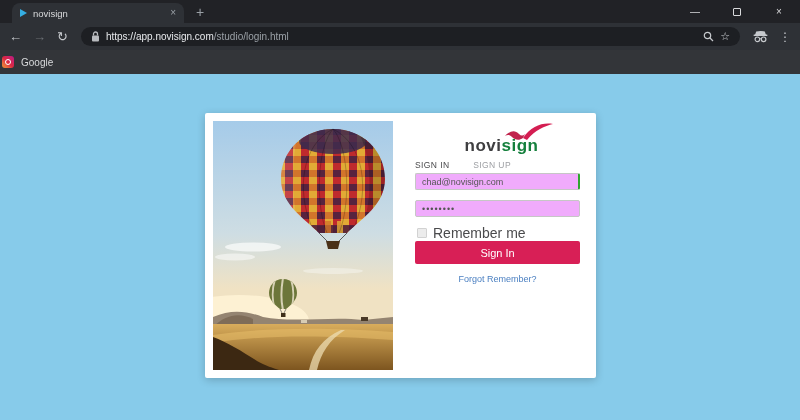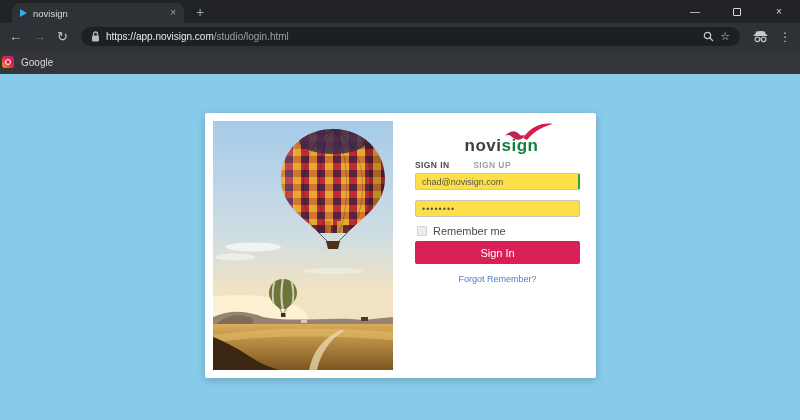--- a/index.html
+++ b/index.html
@@ -45,33 +45,33 @@
   .content { position:relative; height:346px; background:#87cbea; }
   .card { position:absolute; left:205px; top:39px; width:391px; height:265px;
     background:#ffffff; border-radius:2px; box-shadow:0 2px 8px rgba(0,0,0,.2); }
   .photo { position:absolute; left:8px; top:8px; width:180px; height:249px; display:block; }
 
   .form { position:absolute; left:210px; top:0; width:173px; height:100%; }
   .logo { position:absolute; top:24px; left:0; width:100%; text-align:center;
     font-size:17px; font-weight:bold; letter-spacing:.5px; line-height:17px; }
   .logo .p1 { color:#3e3e40;text-align:right; } .logo .p2 { color:#15803d; }
   .swoosh { position:absolute; top:-15px; left:88px; }
-  .auth-tabs { position:absolute; top:47px; left:0; font-size:8.5px; font-weight:bold;
+  .auth-tabs { position:absolute; top:47px; left:0; font-size:8.5px; font-weight:normal;
     letter-spacing:.4px; }
   .auth-tab-active { color:#4a4a4c; }
   .auth-tab-idle { color:#9d9fa3; margin-left:21px; }
-  .fld { position:absolute; left:0; width:165px; height:17px; background:#fde047;
+  .fld { position:absolute; left:0; width:165px; height:17px; background:#f0abfc;
     border:1px solid #c6c6c6; border-radius:2px; font-size:9px; color:#555;
     padding:0 6px; font-family:"Liberation Sans", sans-serif; outline:none; }
   .fld-email { top:60px; border-right:2px solid #2ea52e; }
   .fld-pass { top:87px; letter-spacing:1px; }
   .remember { position:absolute; top:112px; left:2px; display:flex; align-items:center; gap:6px; }
   .chk { width:10px; height:10px; background:#ececec; border:1px solid #d2d2d2;
     border-radius:1px; }
-  .remember-label { font-size:11px; color:#4a4a4c; }
+  .remember-label { font-size:14px; color:#4a4a4c; }
   .signin-btn { position:absolute; top:128px; left:0; width:165px; height:23px;
     background:#d81f56; color:#fff; border:none; border-radius:2px; font-size:11px;
     font-family:"Liberation Sans", sans-serif; cursor:pointer; }
   .forgot { position:absolute; top:161px; left:0; width:165px; text-align:center;
     font-size:9px; color:#4a7fc1; text-decoration:none; }
 </style>
 </head>
 <body>
 
 <div>

